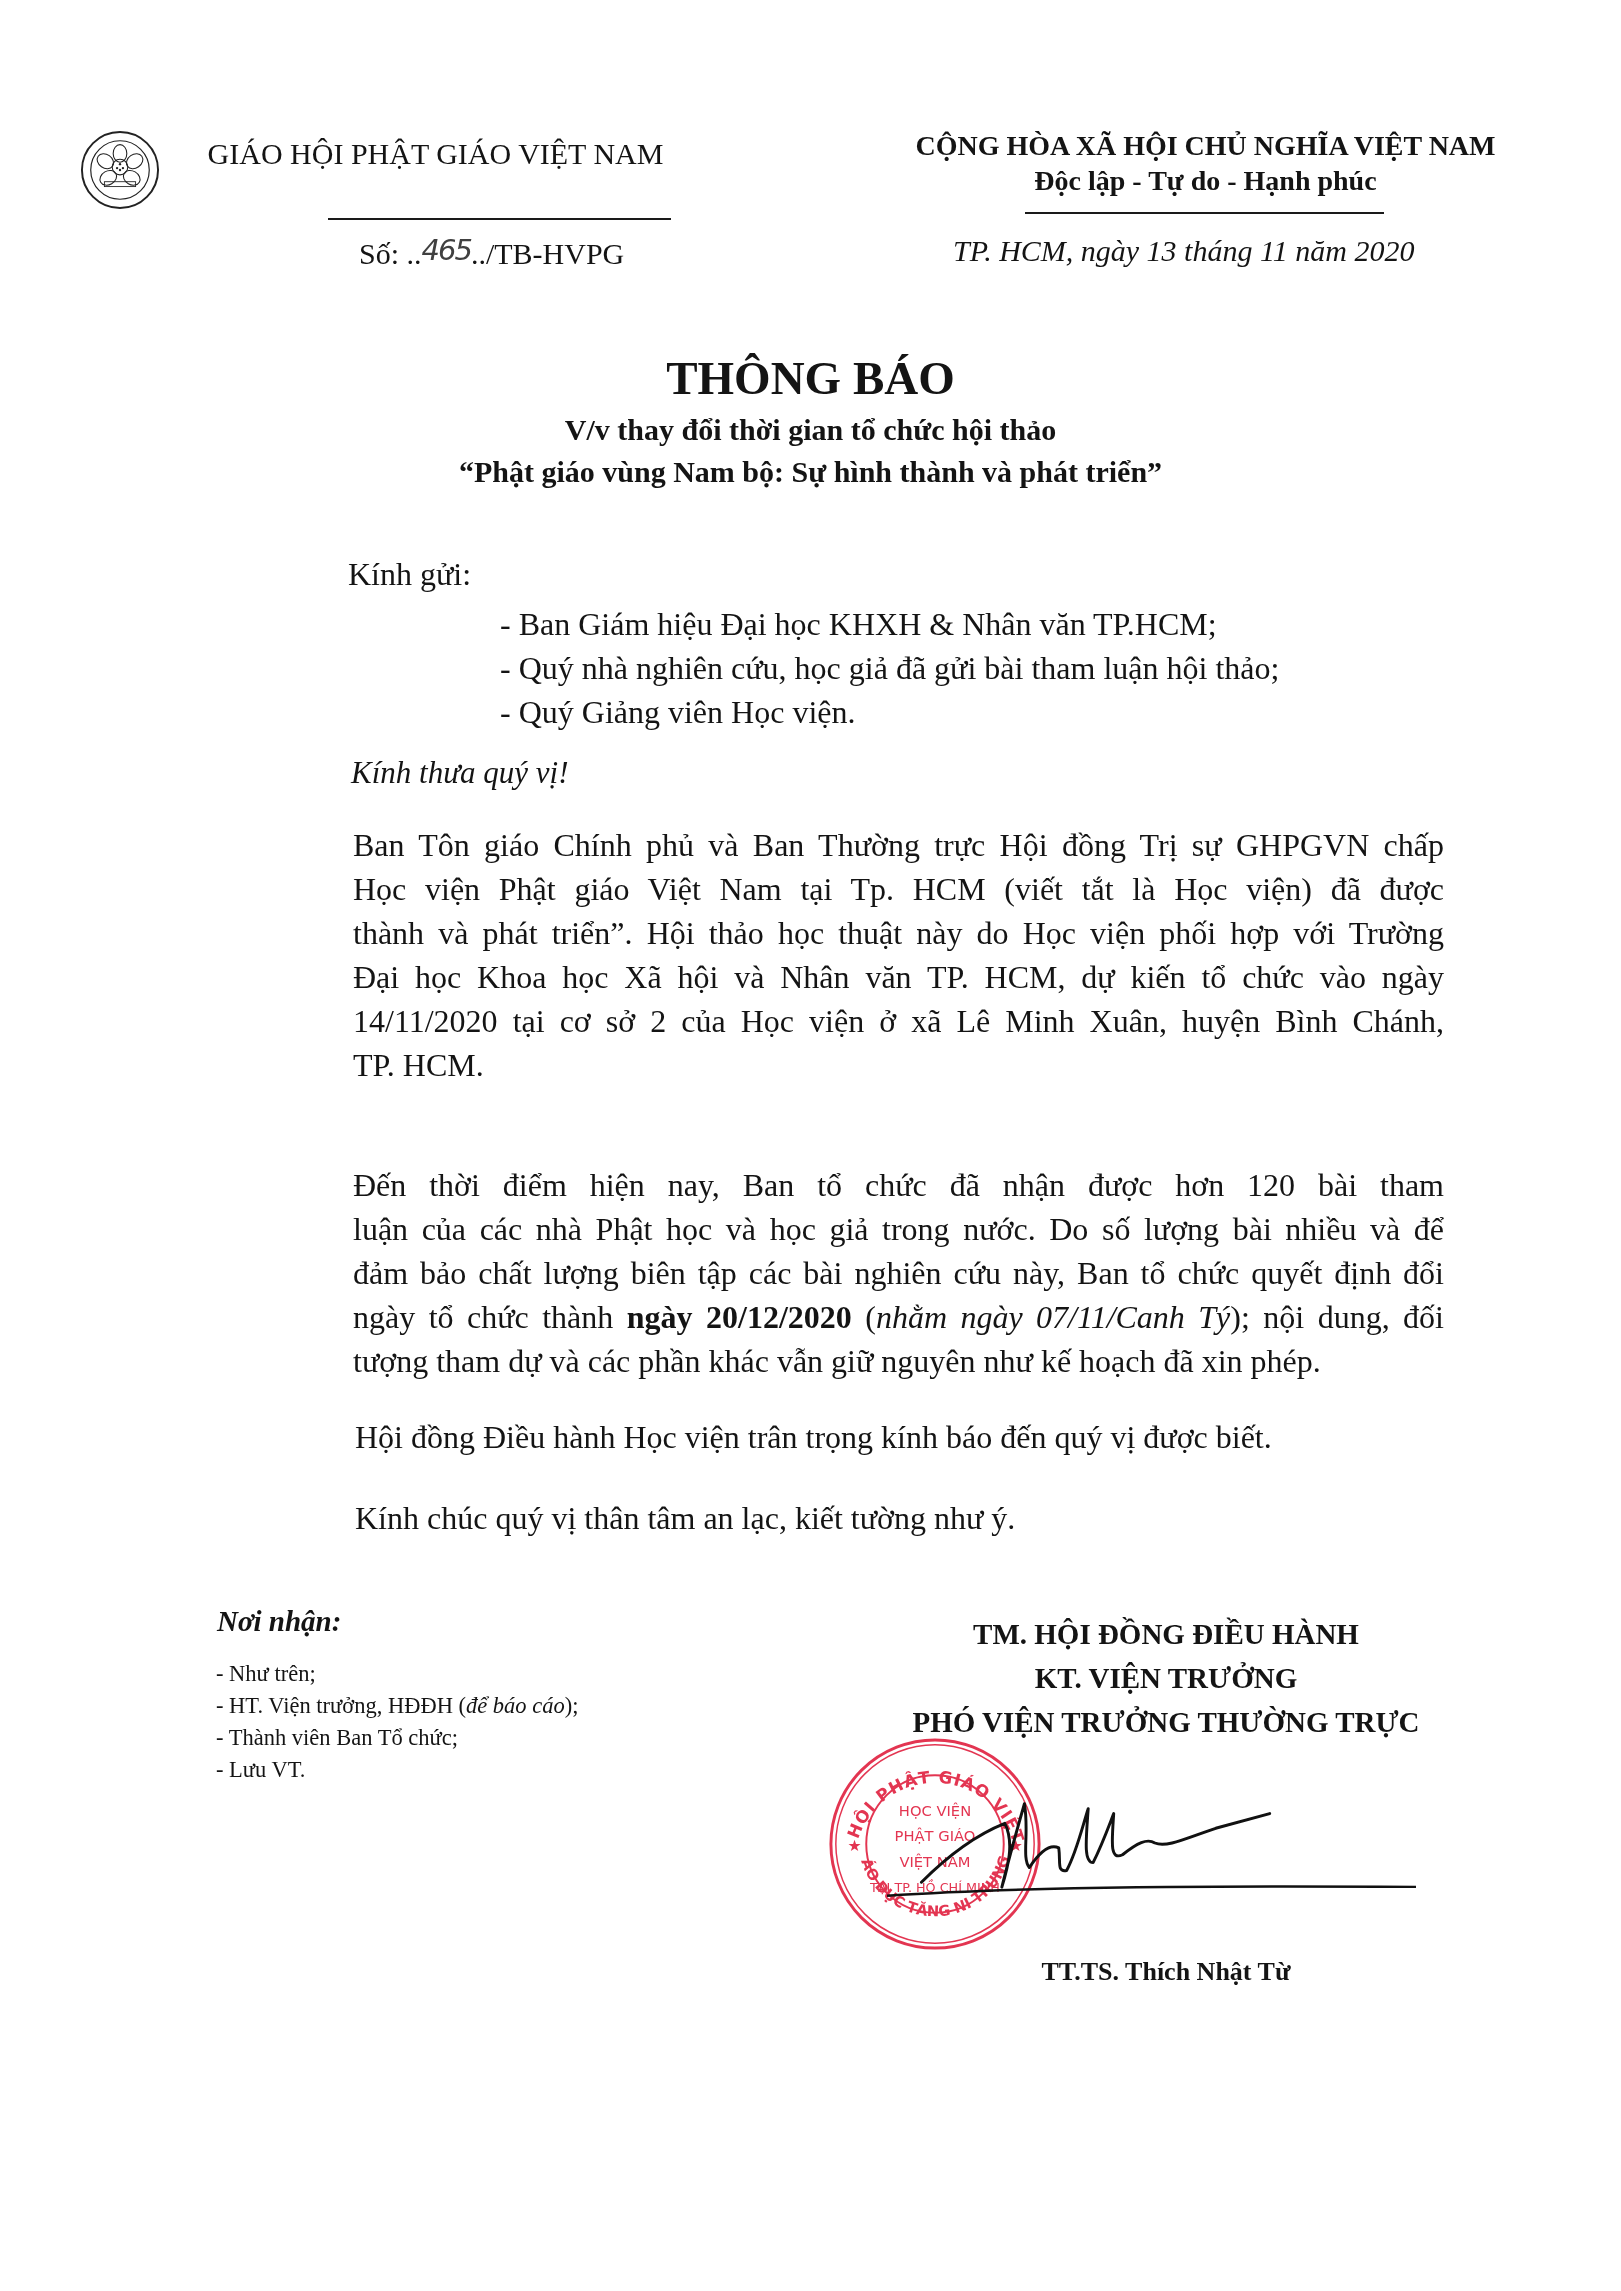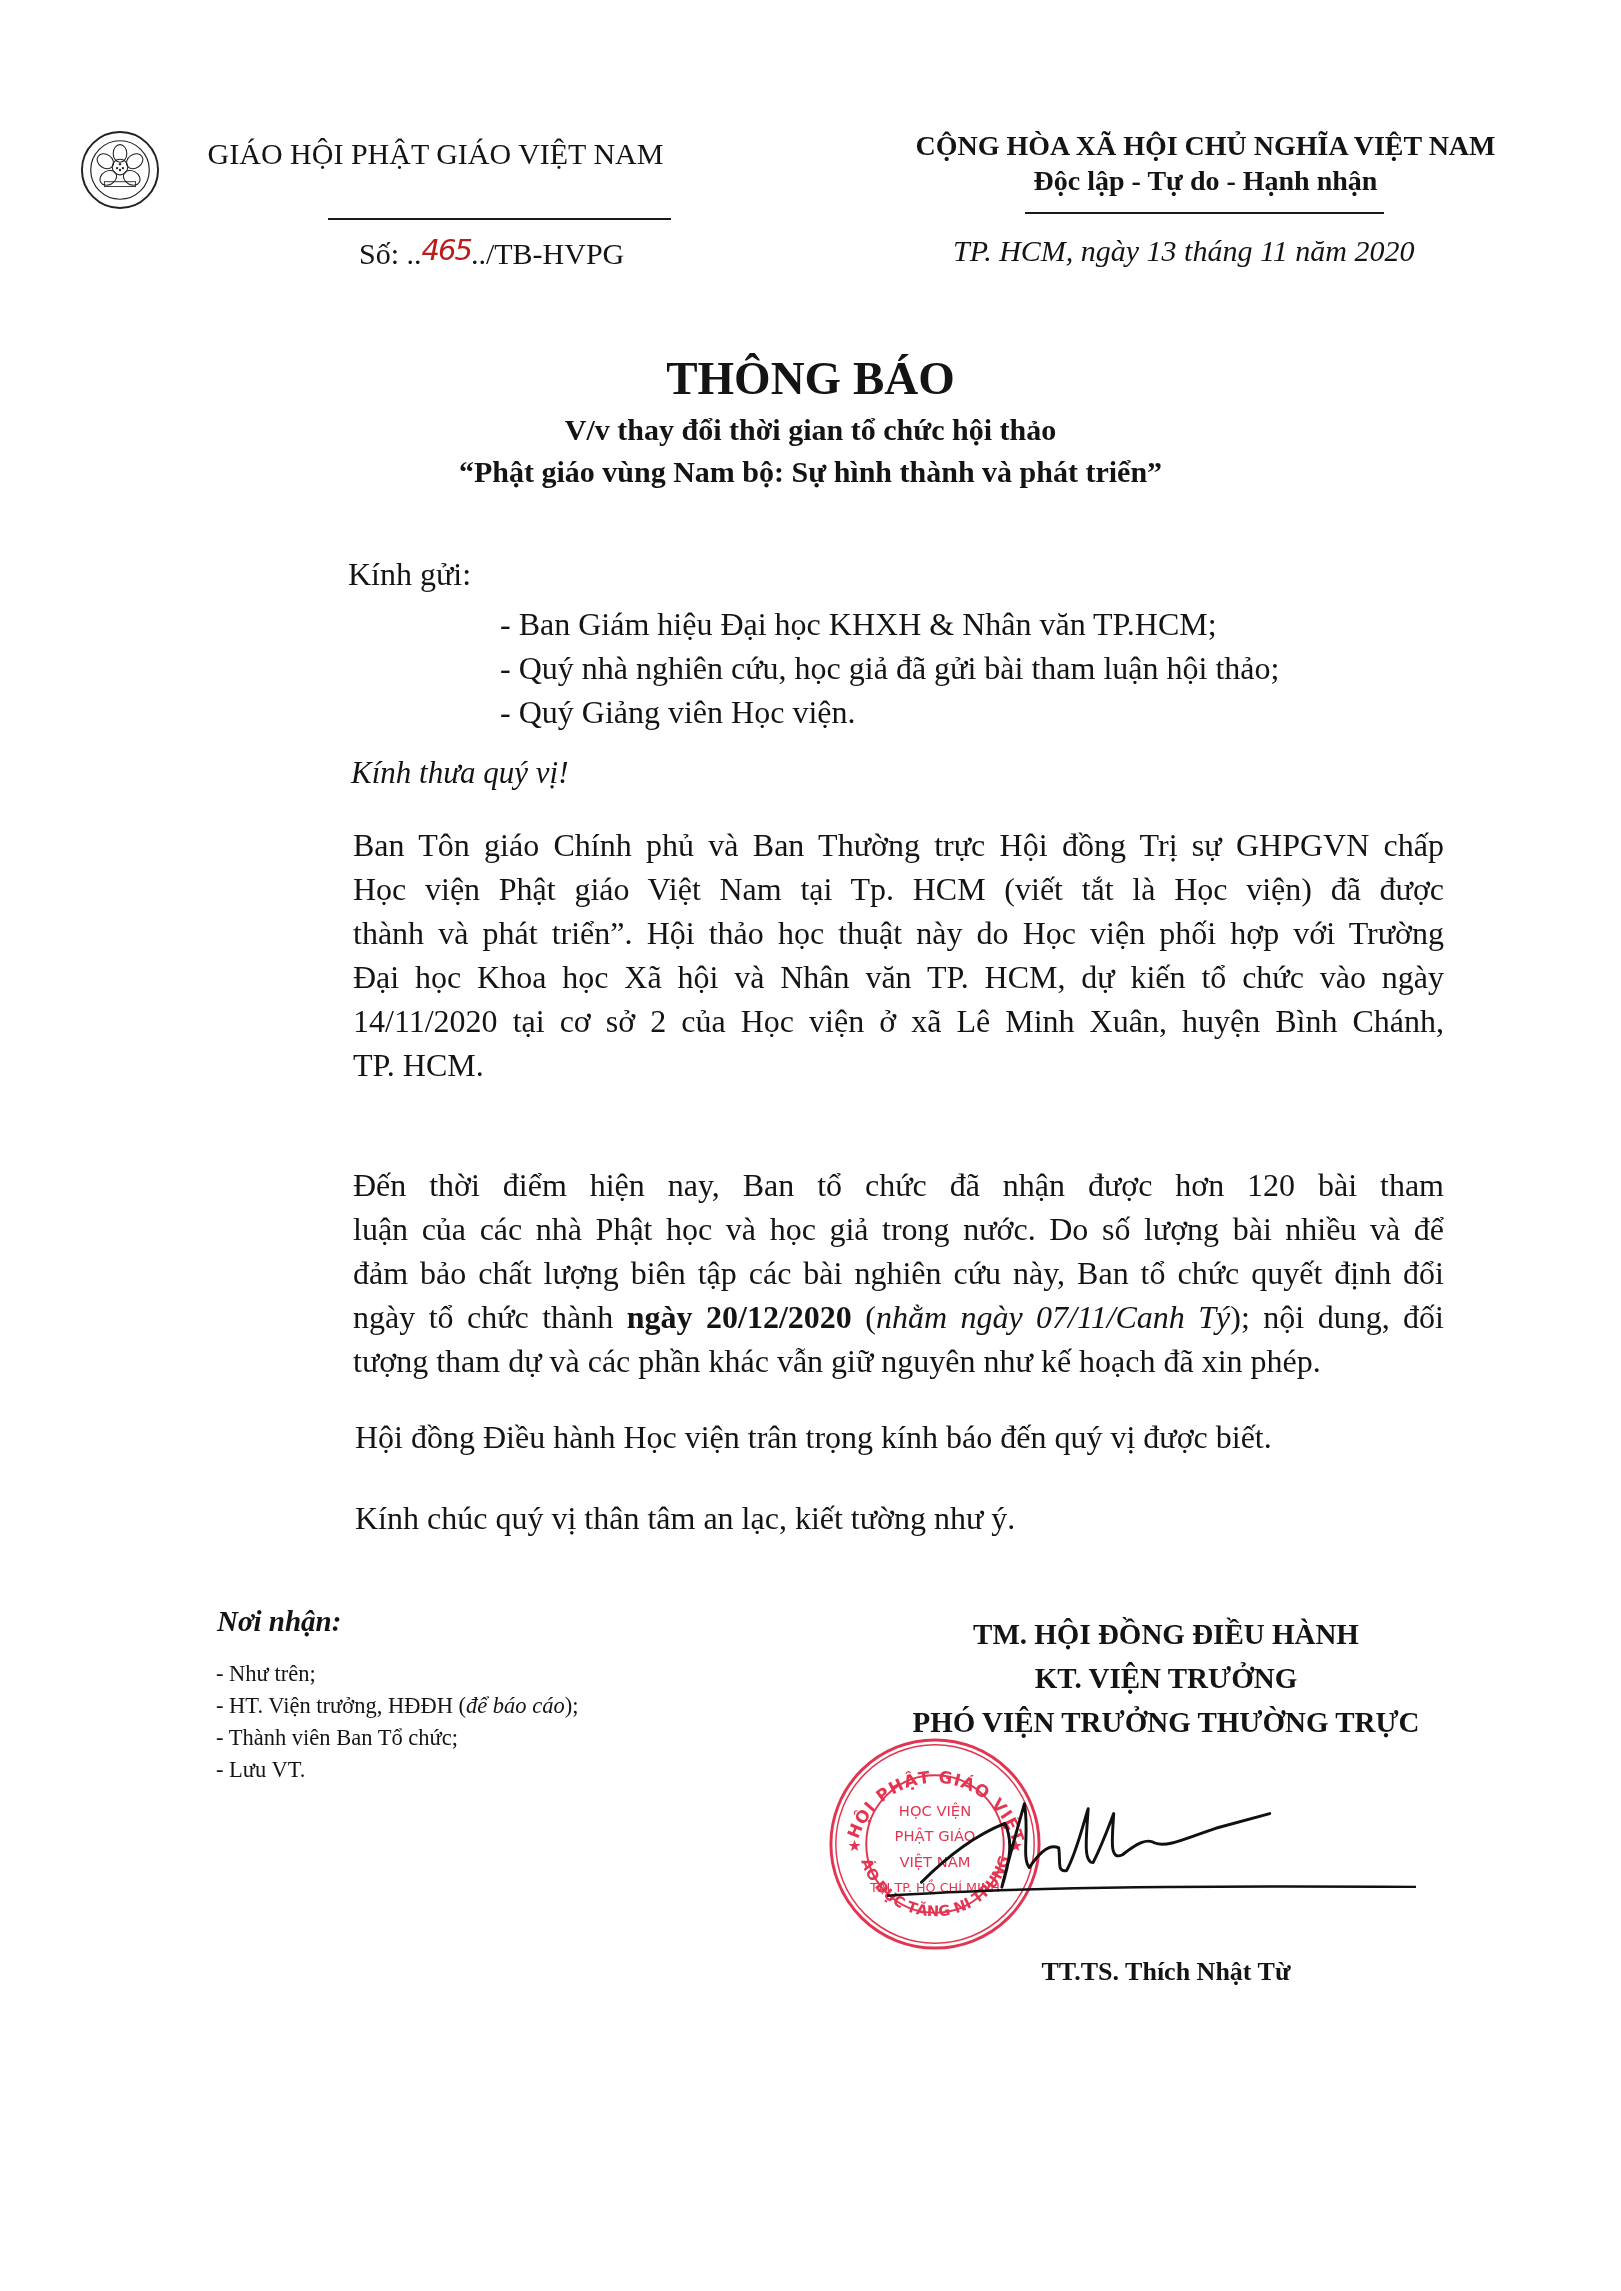--- a/index.html
+++ b/index.html
@@ -9,21 +9,21 @@
     overflow: hidden;
   }
   .abs { position: absolute; }
   .logo { left: 78px; top: 130px; width: 84px; height: 80px; }
   .hdr-left { left: 176px; width: 519px; text-align: center; }
   .hdr-left .l1 { top: 137px; font-size: 30px; }
   .l1, .l2 { position: absolute; left: 0; right: 0; white-space: nowrap; }
   .hdr-left .l2 { top: 172px; font-size: 29px; font-weight: bold; letter-spacing: -0.4px; }
   .rule-left { left: 328px; top: 218px; width: 343px; height: 2px; background: #1a1a1a; }
   .so { left: 359px; top: 237px; font-size: 30px; white-space: nowrap; }
-  .so .num { color: #b91c1c; font-family: "DejaVu Sans", sans-serif; font-style: italic; font-size: 29px; letter-spacing: -2px; position: relative; top: -3.9px; }
+  .so .num { color: #404040; font-family: "DejaVu Sans", sans-serif; font-style: italic; font-size: 29px; letter-spacing: -2px; position: relative; top: -3.9px; }
   .hdr-right { left: 887px; width: 637px; text-align: center; }
   .hdr-right .l1 { top: 130px; font-size: 28px; font-weight: bold; }
   .hdr-right .l2 { top: 165px; font-size: 28px; font-weight: bold; }
   .rule-right { left: 1025px; top: 212px; width: 359px; height: 2px; background: #1a1a1a; }
   .date { left: 953px; top: 234px; font-size: 30px; font-style: italic; white-space: nowrap; }
 
   .title { left: 0; width: 1621px; text-align: center; top: 351px; font-size: 47px; font-weight: bold; }
   .subtitle { left: 0; width: 1621px; text-align: center; font-size: 30px; font-weight: bold; }
   .st1 { top: 413px; }
   .st2 { top: 455px; }
@@ -84,21 +84,21 @@
 <div class="abs hdr-left" style="top:0;height:216px;">
   <div class="l1">GIÁO HỘI PHẬT GIÁO VIỆT NAM</div>
 </div>
 <div class="abs rule-left"></div>
 <div class="abs so">
   <span>Số: </span><span>..</span><span class="num">465</span><span>..</span><span>/TB-HVPG</span>
 </div>
 
 <div class="abs hdr-right" style="top:0;height:216px;">
   <div class="l1">CỘNG HÒA XÃ HỘI CHỦ NGHĨA VIỆT NAM</div>
-  <div class="l2">Độc lập - Tự do - Hạnh nhận</div>
+  <div class="l2">Độc lập - Tự do - Hạnh phúc</div>
 </div>
 <div class="abs rule-right"></div>
 <div class="abs date">TP. HCM, ngày 13 tháng 11 năm 2020</div>
 
 <div class="abs title">THÔNG BÁO</div>
 <div class="abs subtitle st1">V/v thay đổi thời gian tổ chức hội thảo</div>
 <div class="abs subtitle st2">“Phật giáo vùng Nam bộ: Sự hình thành và phát triển”</div>
 
 <div class="abs kinh-gui">Kính gửi:</div>
 <div class="abs recips">

